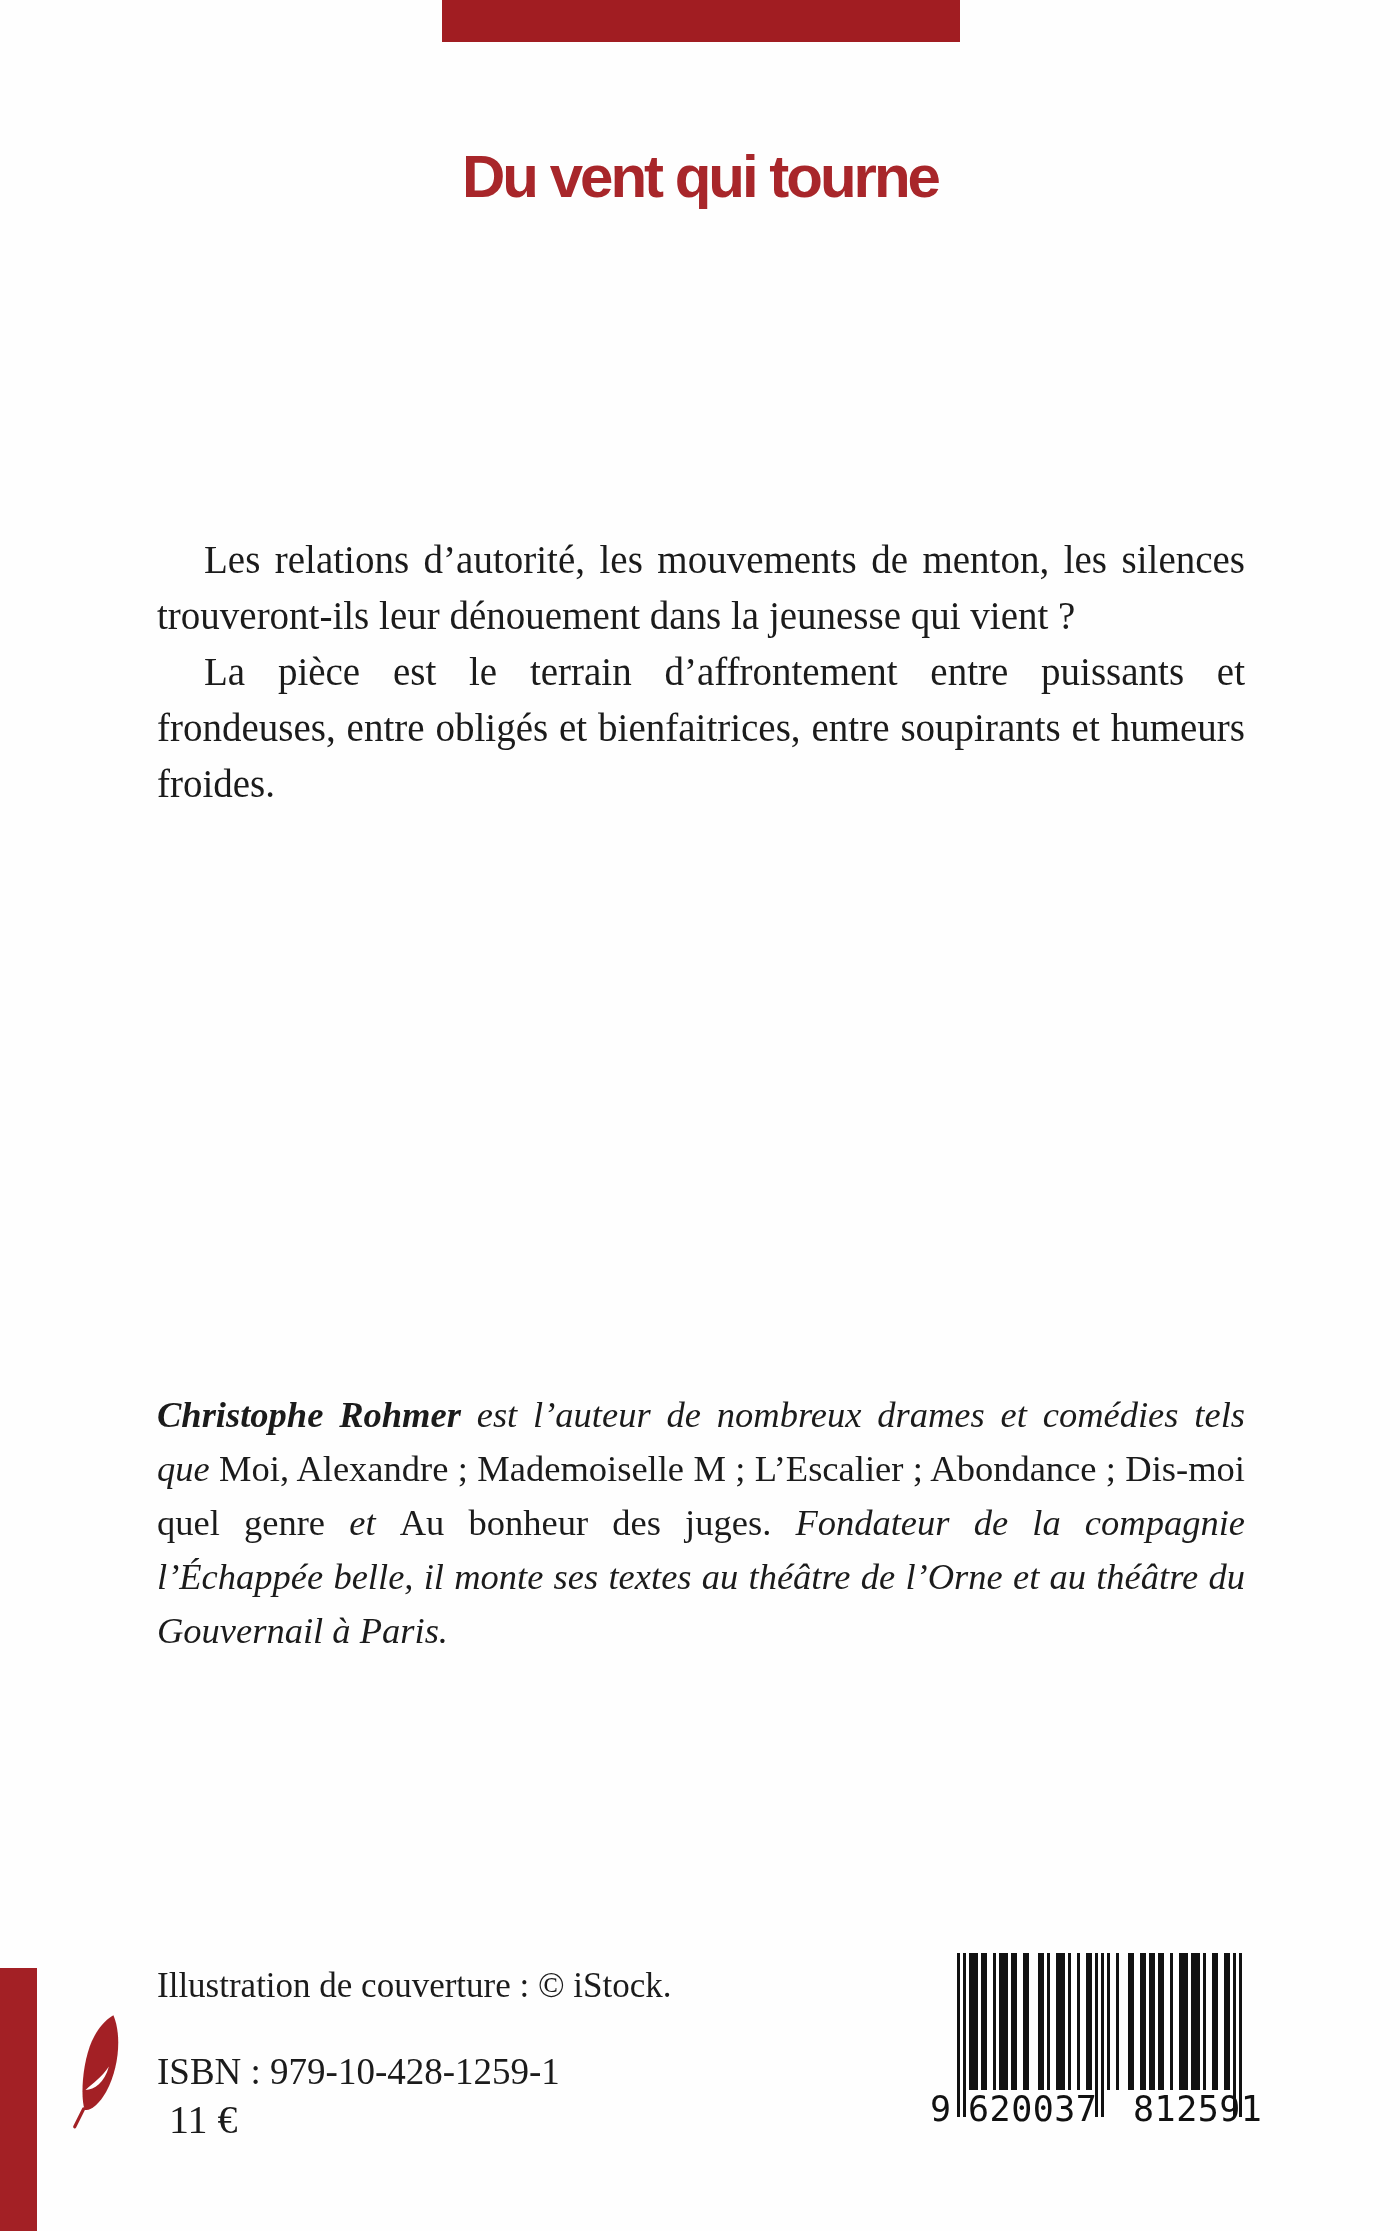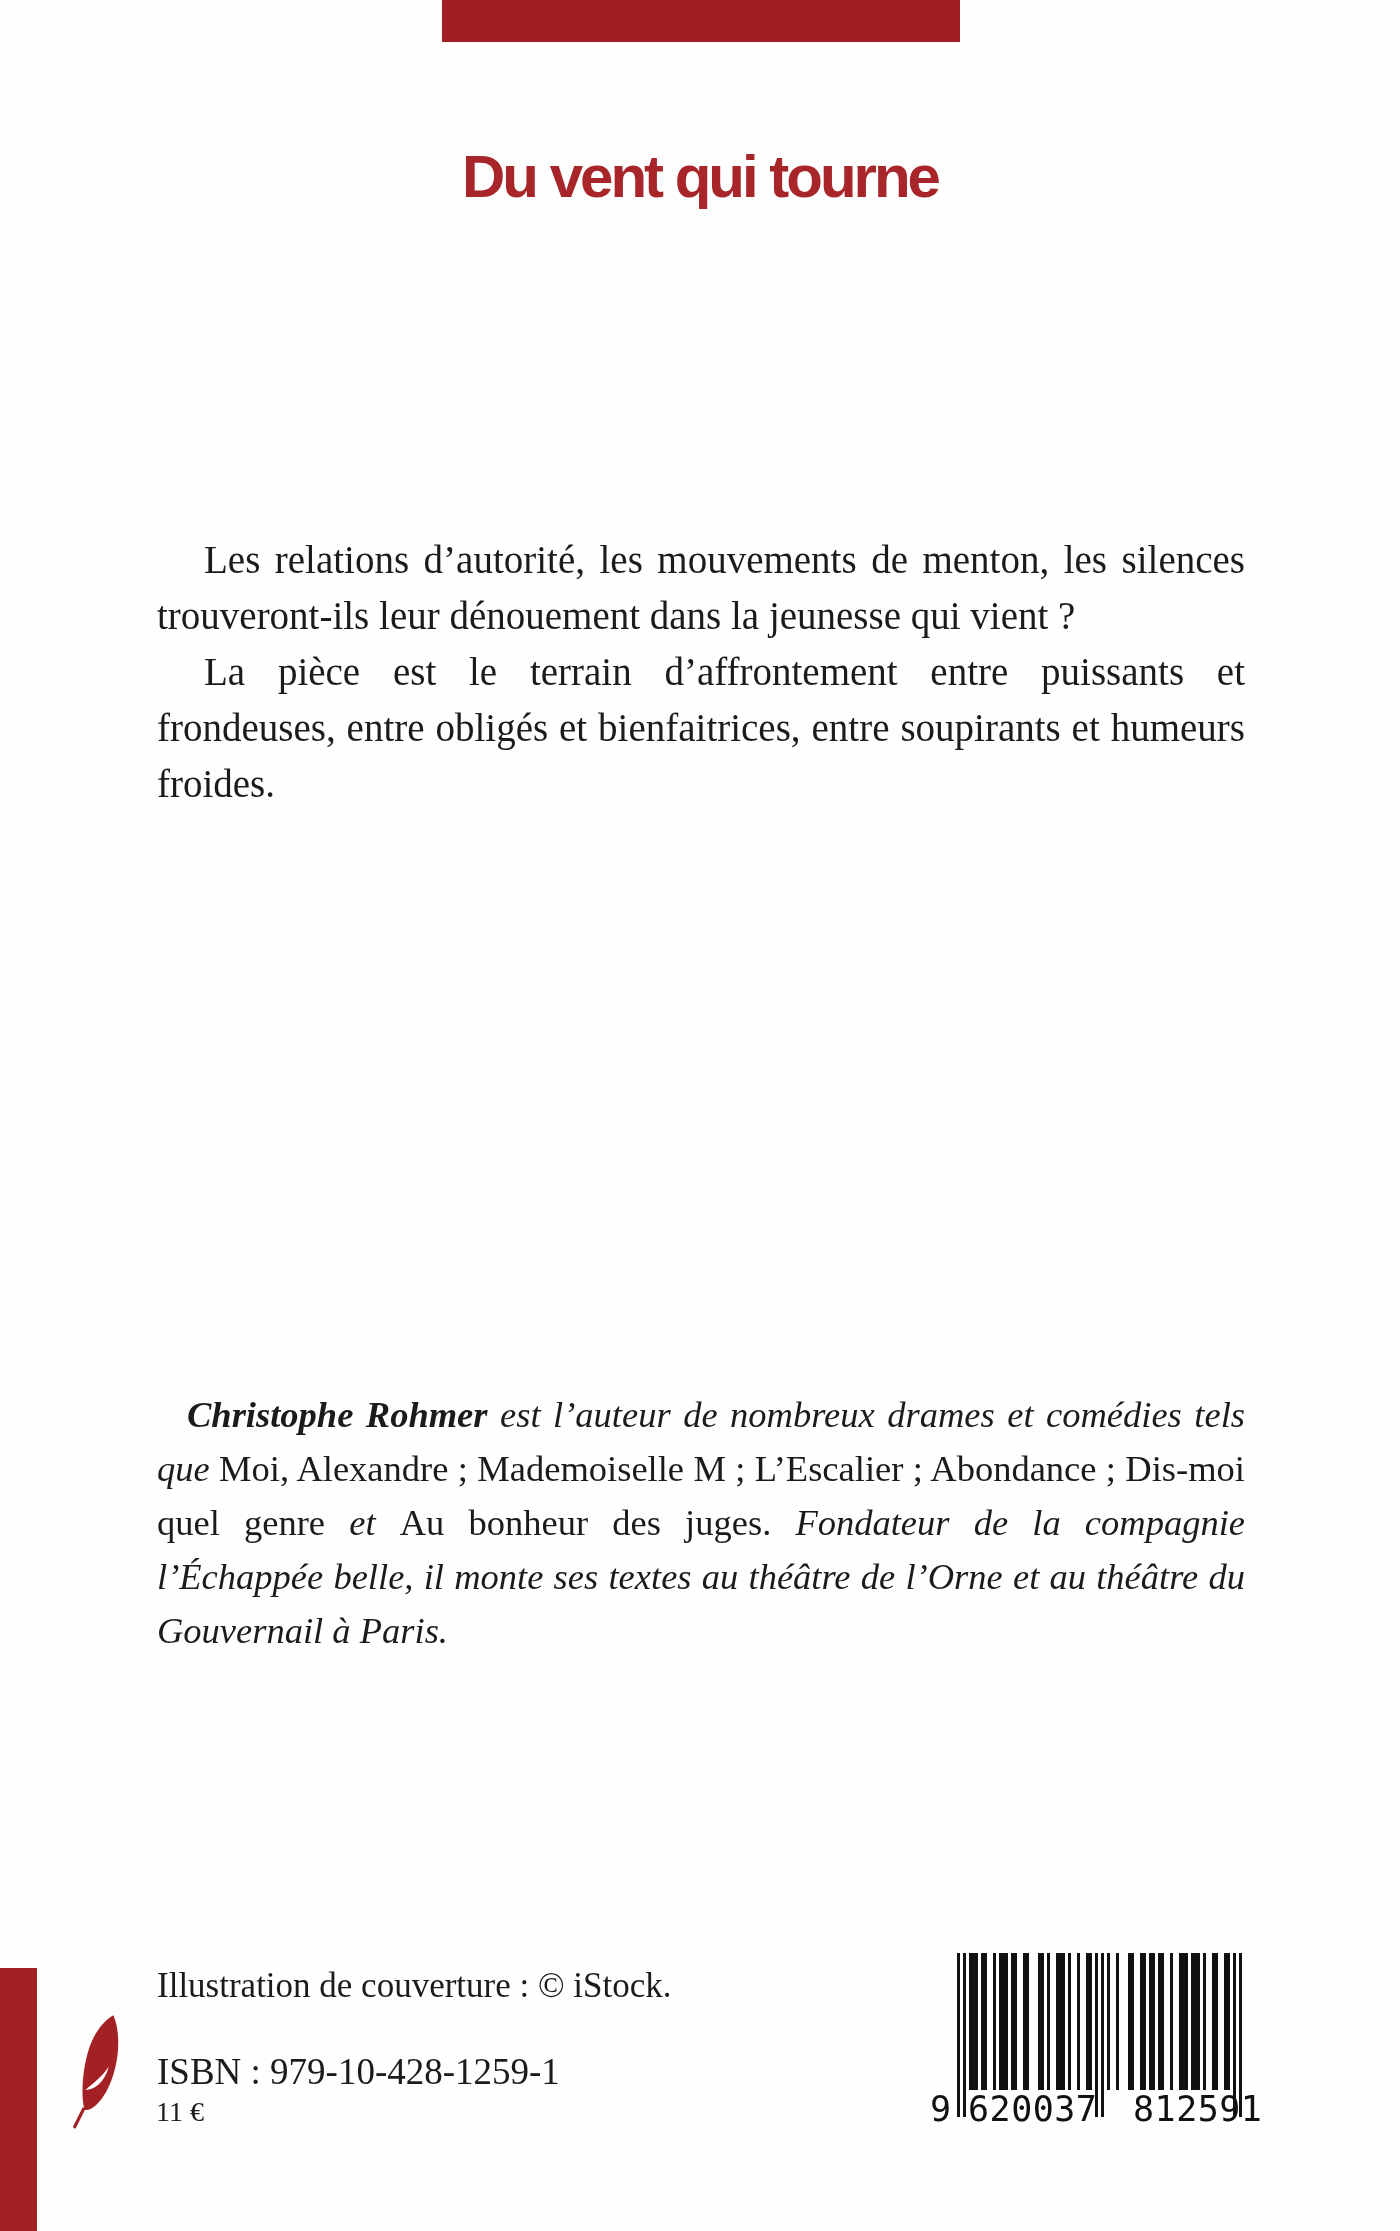--- a/index.html
+++ b/index.html
@@ -41,21 +41,21 @@
     text-align:justify;
   }
   .synopsis p{text-indent:47px;}
   .bio{
     position:absolute;
     left:157px;top:1388px;width:1088px;
     font-size:36.5px;line-height:54px;
     text-align:justify;
     font-style:italic;
   }
-  .bio .bi{font-weight:bold;font-style:italic;margin-left:30px;}
+  .bio .bi{font-weight:bold;font-style:italic;}
   .bio .i{font-style:italic;}
   .bio .r{font-style:normal;}
   .illustration-credit{
     position:absolute;
     left:157px;top:1966px;
     font-size:35px;
   }
   .left-stripe{
     position:absolute;
     left:0;top:1968px;width:37px;height:263px;
@@ -67,22 +67,22 @@
     width:54px;height:118px;
     color:var(--red-accent);
   }
   .isbn{
     position:absolute;
     left:157px;top:2050px;
     font-size:37px;
   }
   .price{
     position:absolute;
-    left:156px;top:2096px;
-    font-size:28px;
+    left:169px;top:2096px;
+    font-size:40px;
   }
   .barcode{
     position:absolute;
     left:957px;top:1953px;
     width:285px;height:172px;
   }
   .barcode .bars{
     position:absolute;left:0;top:0;
     display:flex;align-items:flex-start;
   }

